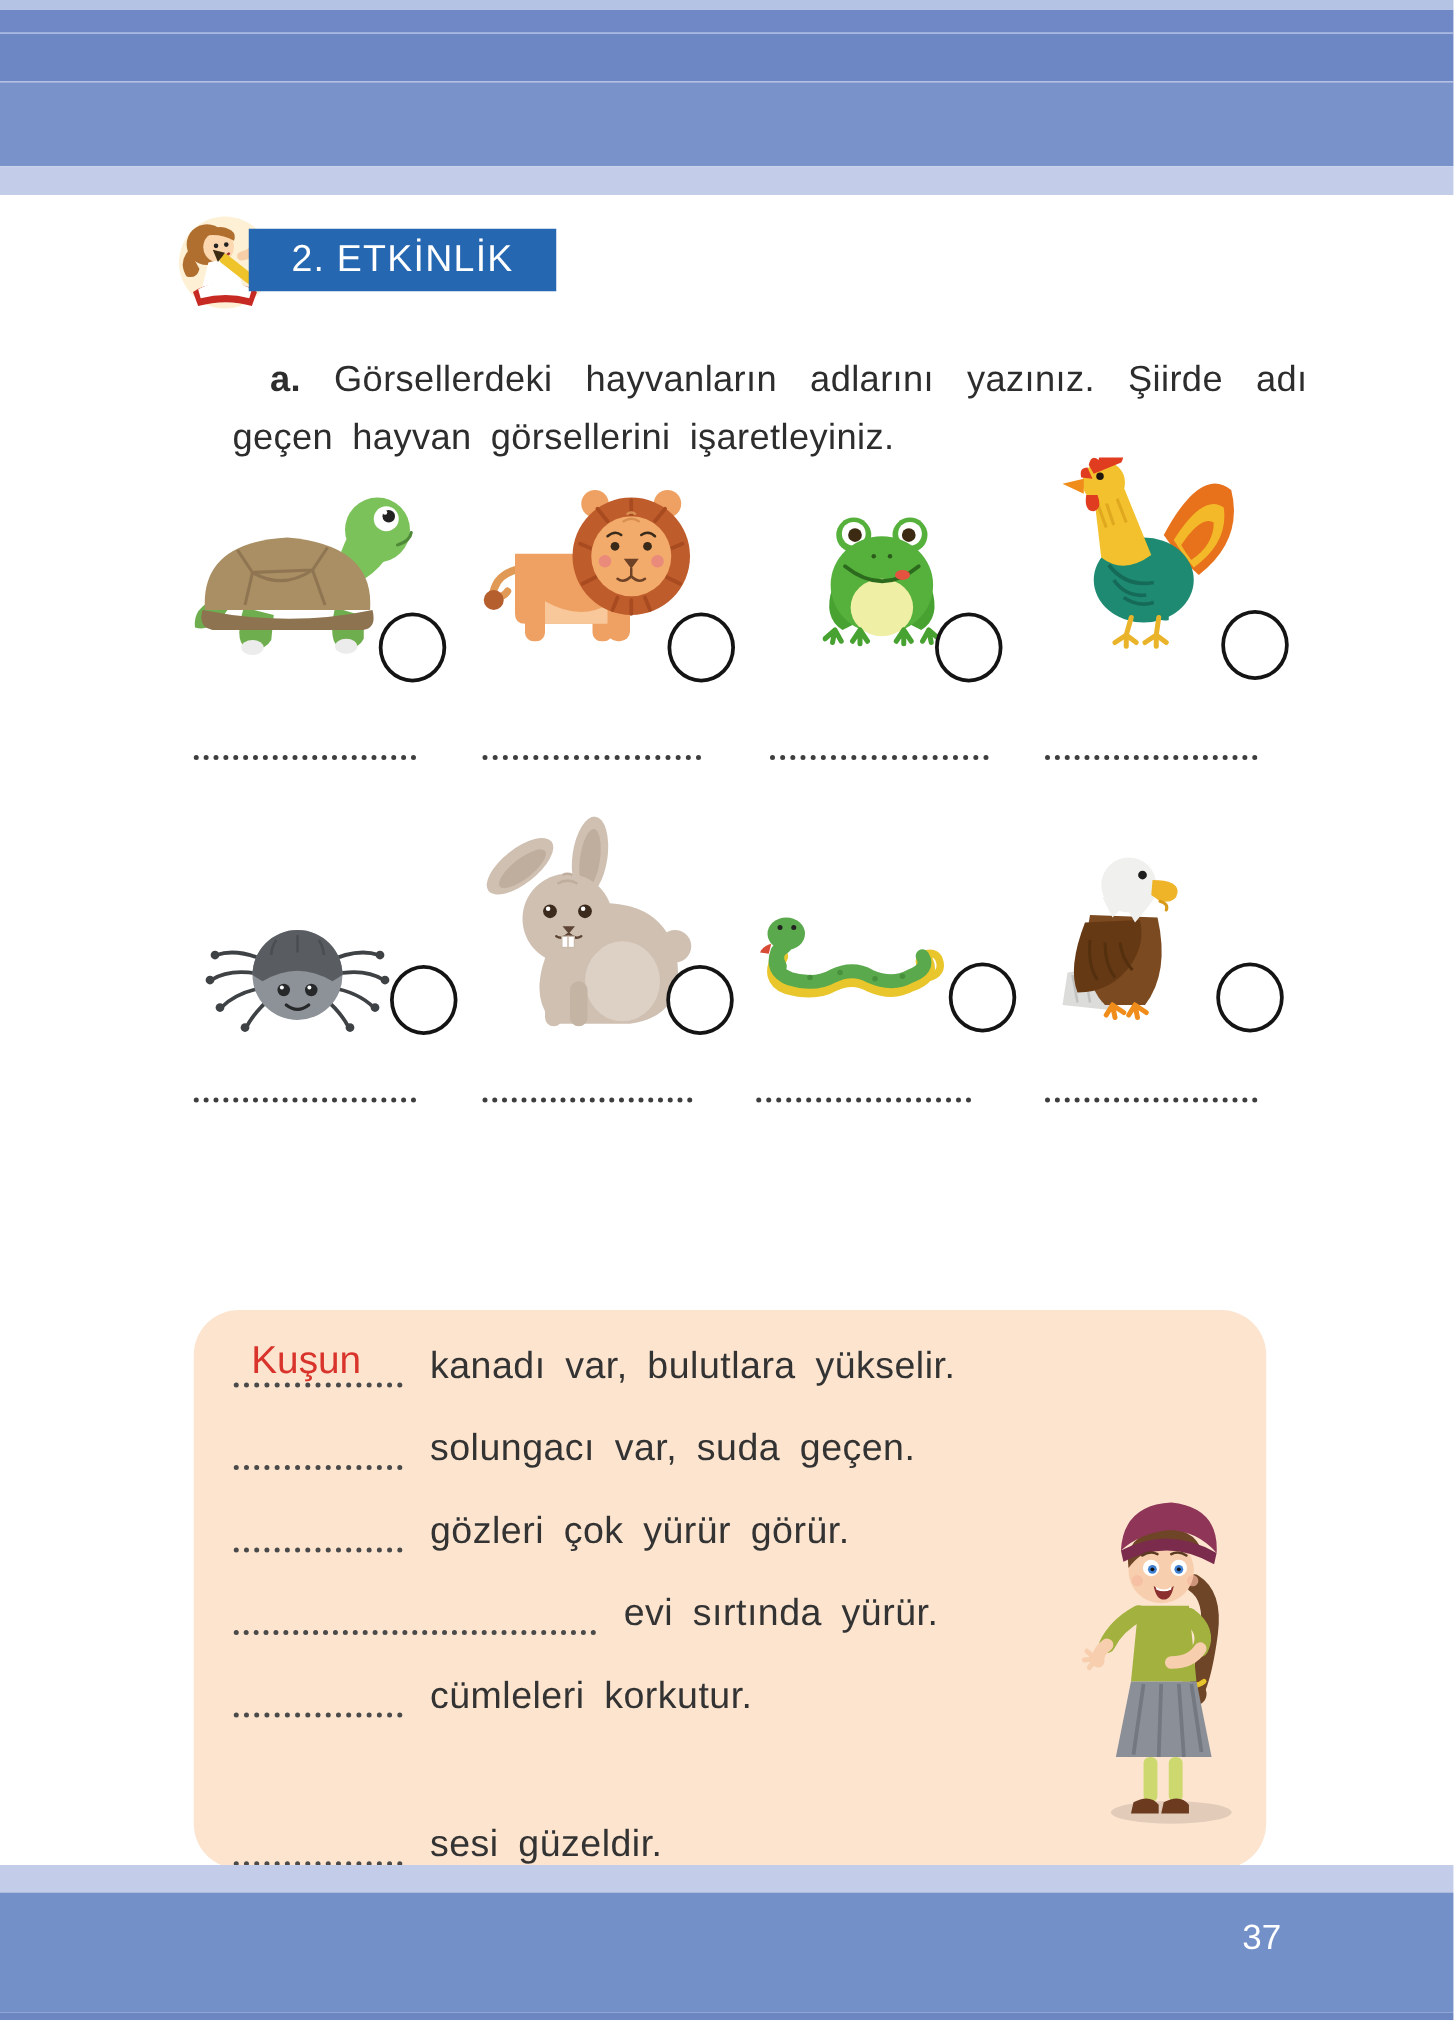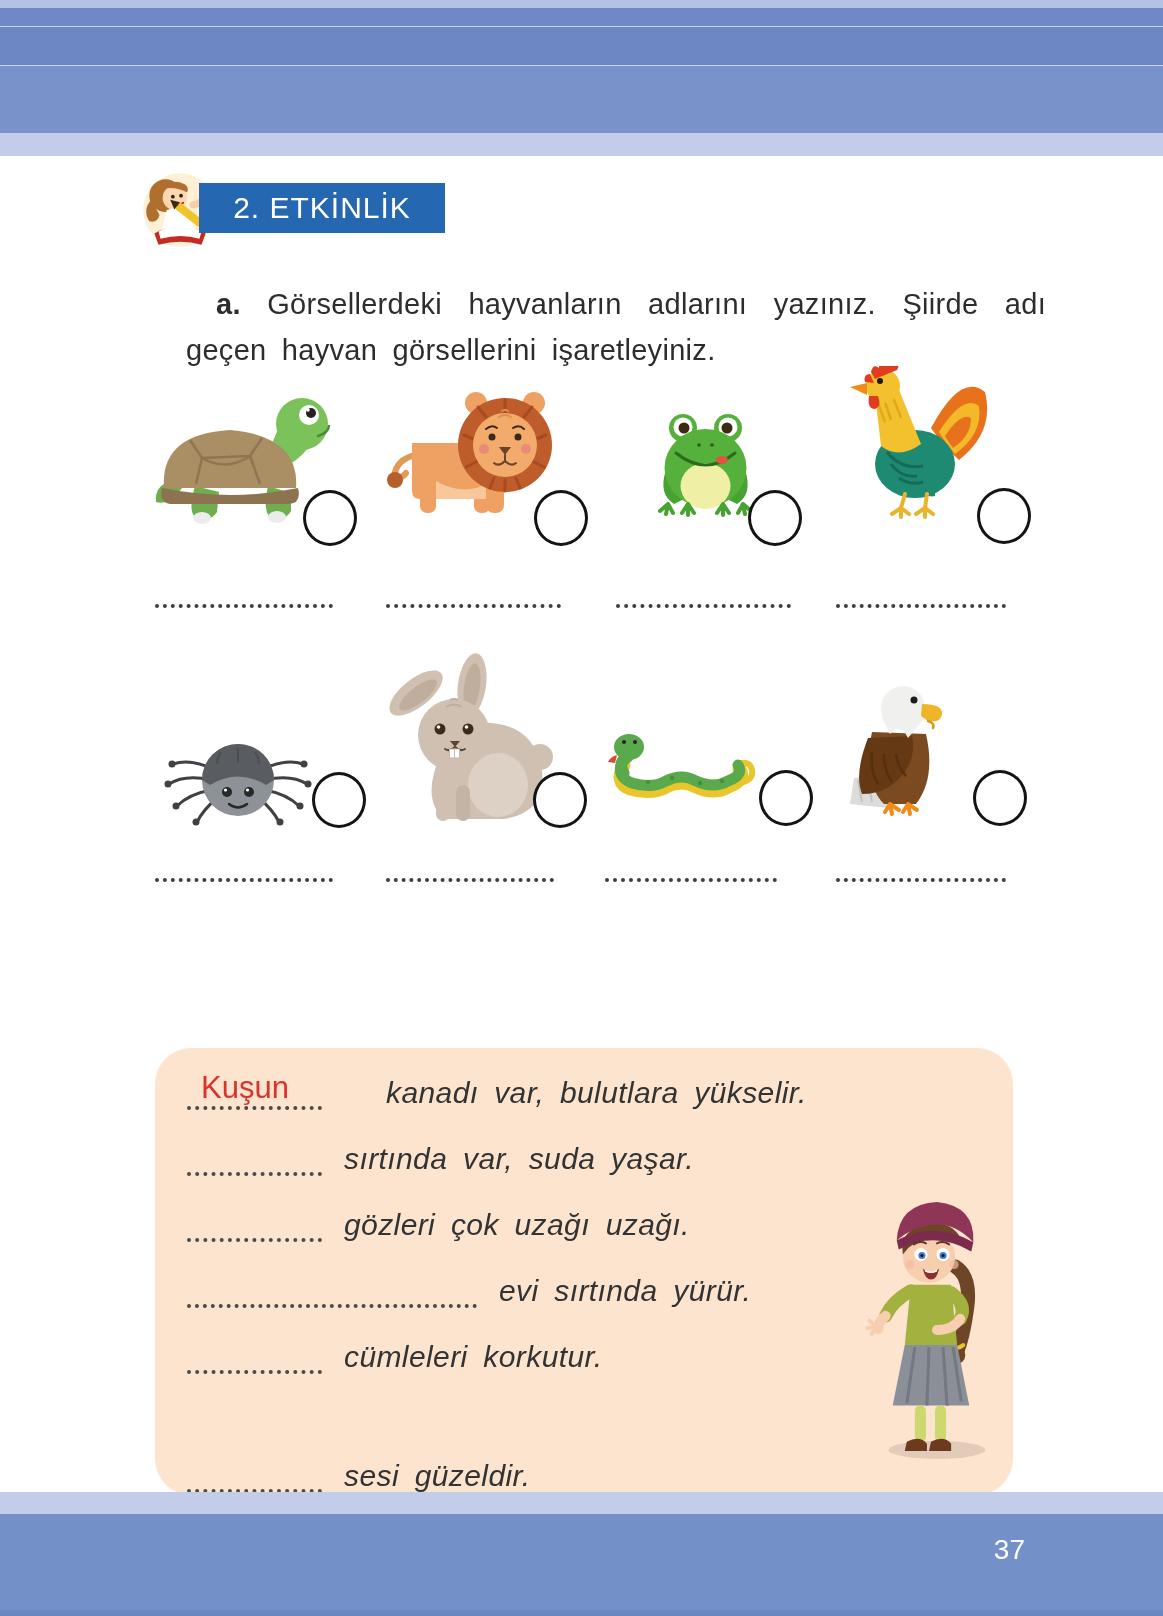--- a/index.html
+++ b/index.html
@@ -34,21 +34,21 @@
           background:#fff;box-sizing:border-box;}
   .dotline{position:absolute;height:12px;border-bottom:4px dotted #3e3e3e;}
   
   .box{position:absolute;left:155px;top:1048px;width:858px;height:447px;background:#fce4cf;
        border-radius:36px;}
   .sline{position:absolute;left:187px;display:flex;align-items:flex-end;height:44px;
          font-size:30px;color:#333;}
   .blank{position:relative;width:135px;height:34px;border-bottom:4px dotted #4a4a4a;box-sizing:border-box;}
   .blank.long{width:290px;}
   .ans{position:absolute;left:14px;bottom:0px;color:#d9342b;font-size:31px;white-space:nowrap;}
-  .stext{margin-left:22px;padding-bottom:0px;letter-spacing:0.4px;word-spacing:7px;font-style:italic;}
+  .stext{margin-left:22px;padding-bottom:0px;letter-spacing:0.4px;word-spacing:7px;}
   .girl-b{position:absolute;left:858px;top:1196px;width:152px;height:270px;}
   svg{display:block;width:100%;height:100%;}
 </style>
 </head>
 <body>
 
 <div class="page">
 
   <div class="band b-top"></div>
   <div class="band b-1"></div>
@@ -296,37 +296,37 @@
   <div class="circle" style="left:973px;top:770px;"></div>
 
   <div class="dotline" style="left:155px;top:866px;width:178px;"></div>
   <div class="dotline" style="left:386px;top:866px;width:168px;"></div>
   <div class="dotline" style="left:605px;top:866px;width:172px;"></div>
   <div class="dotline" style="left:836px;top:866px;width:170px;"></div>
 
 
   <div class="box"></div>
 
-  <div class="sline" style="top:1066px;gap:42px;">
+  <div class="sline" style="top:1066px;">
     <span class="blank">
         <span class="ans">Kuşun</span>
       </span>
     <span class="stext">kanadı var, bulutlara yükselir.</span>
   </div>
   <div class="sline" style="top:1132px;">
     <span class="blank">
         <span class="ans"></span>
       </span>
-    <span class="stext">sırtında var, suda yaşar.</span>
+    <span class="stext">solungacı var, suda geçen.</span>
   </div>
   <div class="sline" style="top:1198px;">
     <span class="blank">
         <span class="ans"></span>
       </span>
-    <span class="stext">gözleri çok uzağı uzağı.</span>
+    <span class="stext">gözleri çok yürür görür.</span>
   </div>
   <div class="sline" style="top:1264px;">
     <span class="blank long">
         <span class="ans"></span>
       </span>
     <span class="stext">evi sırtında yürür.</span>
   </div>
   <div class="sline" style="top:1330px;">
     <span class="blank">
         <span class="ans"></span>

